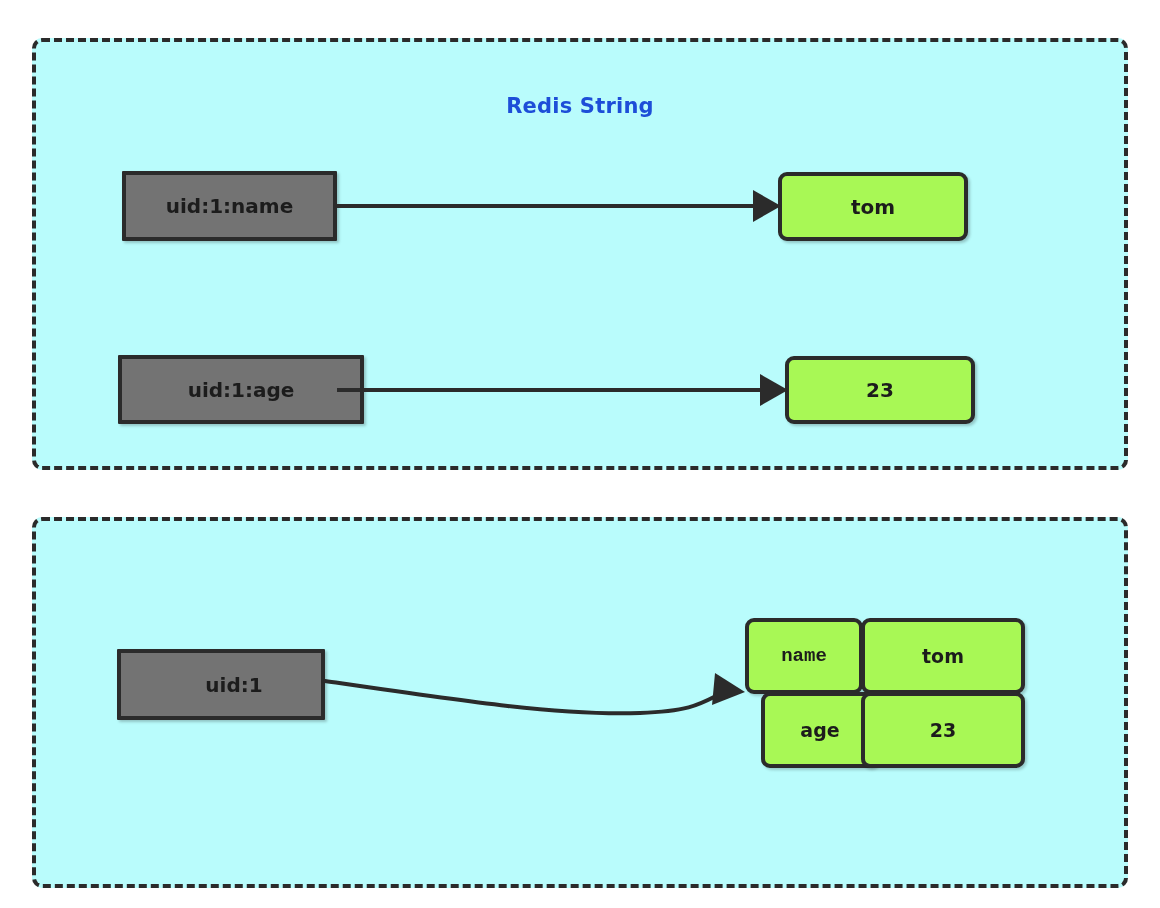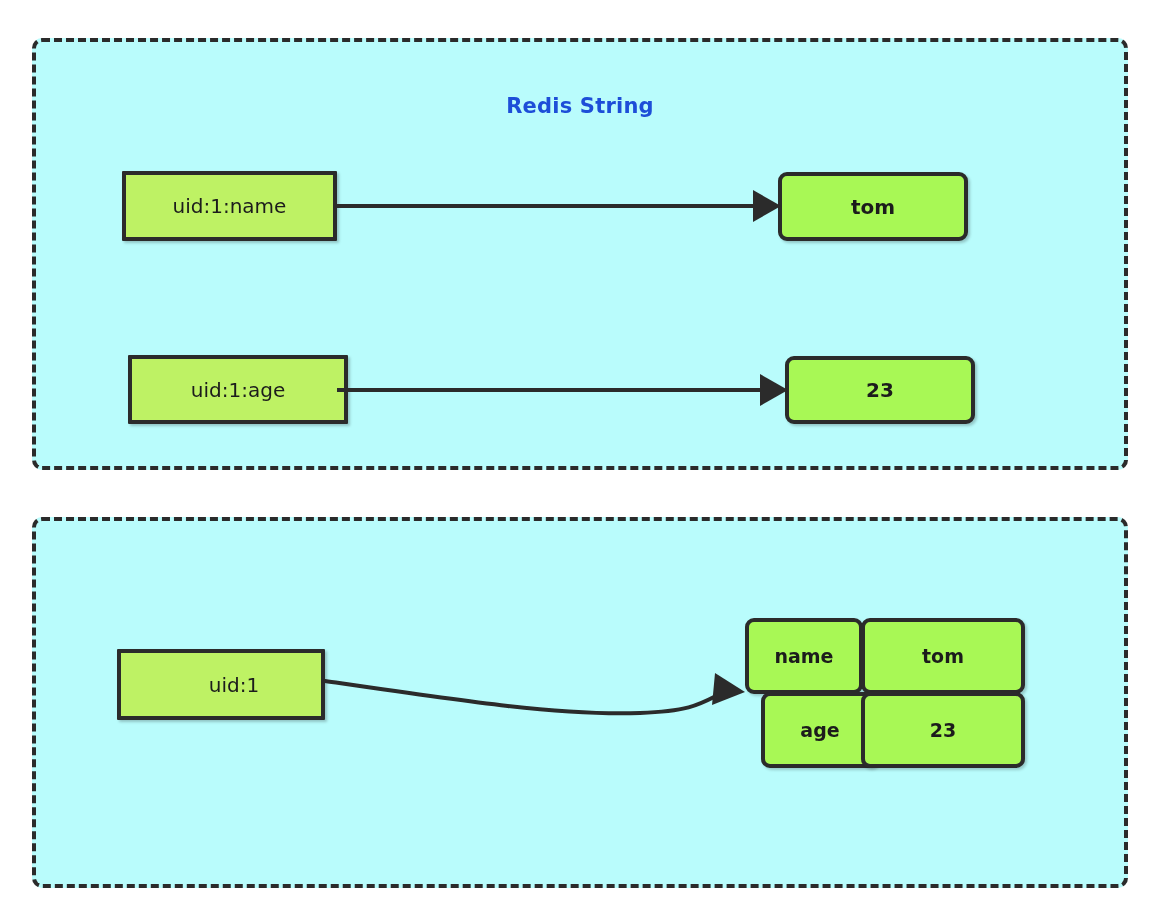--- a/index.html
+++ b/index.html
@@ -41,34 +41,34 @@
     letter-spacing: 0.2px;
     white-space: nowrap;
   }
   #title-string { top: 94px; }
   #title-hash   { top: 574px; }
 
   
   .key-box {
     position: absolute;
     box-sizing: border-box;
-    background: #bef264;
+    background: #737373;
     border: 4px solid #2b2b2b;
     border-radius: 1px;
     display: flex;
     align-items: center;
     justify-content: center;
     font-size: 20px;
-    font-weight: normal;
+    font-weight: bold;
     color: #1c1c1c;
     white-space: nowrap;
     box-shadow: 2px 2px 3px rgba(0,0,0,0.22);
   }
   #key-name { left: 122px; top: 171px; width: 215px; height: 70px; }
-  #key-age  { left: 128px; top: 355px; width: 220px; height: 69px; }
+  #key-age  { left: 118px; top: 355px; width: 246px; height: 69px; }
   #key-uid  { left: 117px; top: 649px; width: 208px; height: 71px; padding-left: 26px; }
 
   
   .value-box {
     position: absolute;
     box-sizing: border-box;
     background: #a8f855;
     border: 4px solid #2b2b2b;
     border-radius: 9px;
     display: flex;
@@ -92,21 +92,21 @@
     border-radius: 9px;
     display: flex;
     align-items: center;
     justify-content: center;
     font-size: 19px;
     font-weight: bold;
     color: #1c1c1c;
     white-space: nowrap;
     box-shadow: 2px 2px 3px rgba(0,0,0,0.20);
   }
-  #hash-cell-field-0 { left: 745px; top: 618px; width: 118px; height: 76px; }
+  #hash-cell-field-0 { left: 745px; top: 618px; width: 118px; height: 76px; font-family: Liberation Mono, monospace; }
   #hash-cell-value-0 { left: 861px; top: 618px; width: 164px; height: 76px; }
   #hash-cell-field-1 { left: 745px; top: 692px; width: 118px; height: 76px; margin-left: 16px; }
   #hash-cell-value-1 { left: 861px; top: 692px; width: 164px; height: 76px; }
 
   
   #arrows {
     position: absolute;
     left: 0;
     top: 0;
     width: 1160px;

